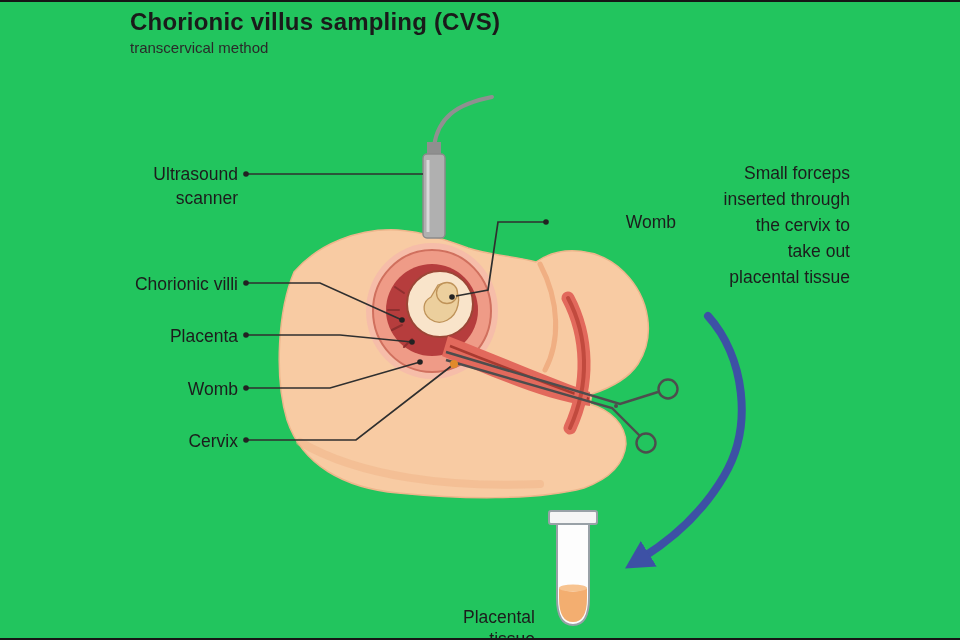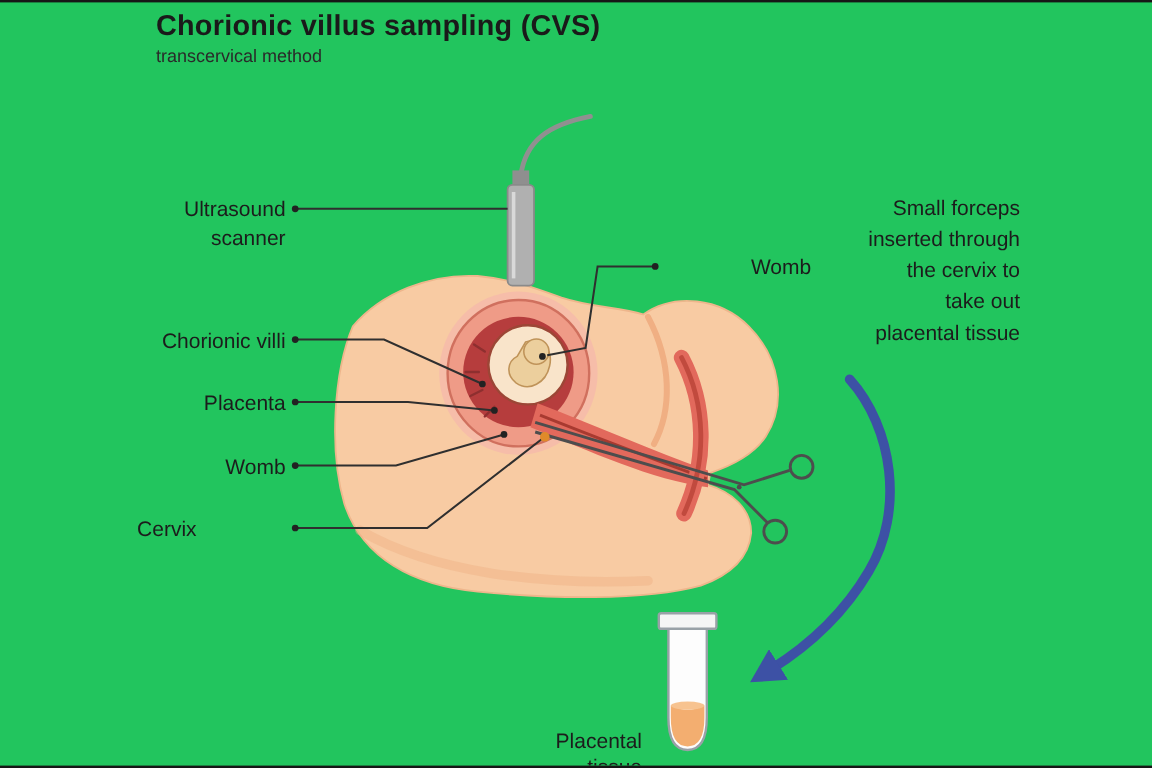--- a/index.html
+++ b/index.html
@@ -19,21 +19,21 @@
   svg.art { position:absolute; inset:0; }
   .label {
     position:absolute; font-size:17.5px; line-height:24px;
     white-space:pre-line; color:#1c1c1c;text-align:right;
   }
   .right-align { text-align:right; }
   .lbl-ultrasound { left:40px; top:160px; width:198px; }
   .lbl-villi      { left:40px; top:270px; width:198px; }
   .lbl-placenta   { left:40px; top:322px; width:198px; }
   .lbl-womb       { left:40px; top:375px; width:198px;text-align:right; }
-  .lbl-cervix     { left:40px; top:427px; width:198px;text-align:center; }
+  .lbl-cervix     { left:40px; top:427px; width:198px; }
   .lbl-baby       { left:556px; top:208px; width:120px; }
   .lbl-forceps    { left:660px; top:158px; width:190px; line-height:26px; }
   .lbl-tissue     { left:420px; top:604px; width:115px; line-height:22px; }
 </style>
 </head>
 <body>
 
 <div class="stage">
 
   <div class="title">Chorionic villus sampling (CVS)</div>

